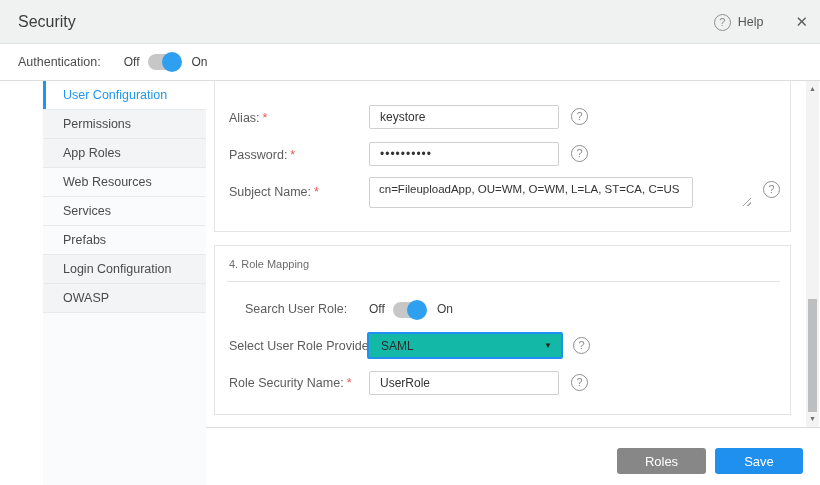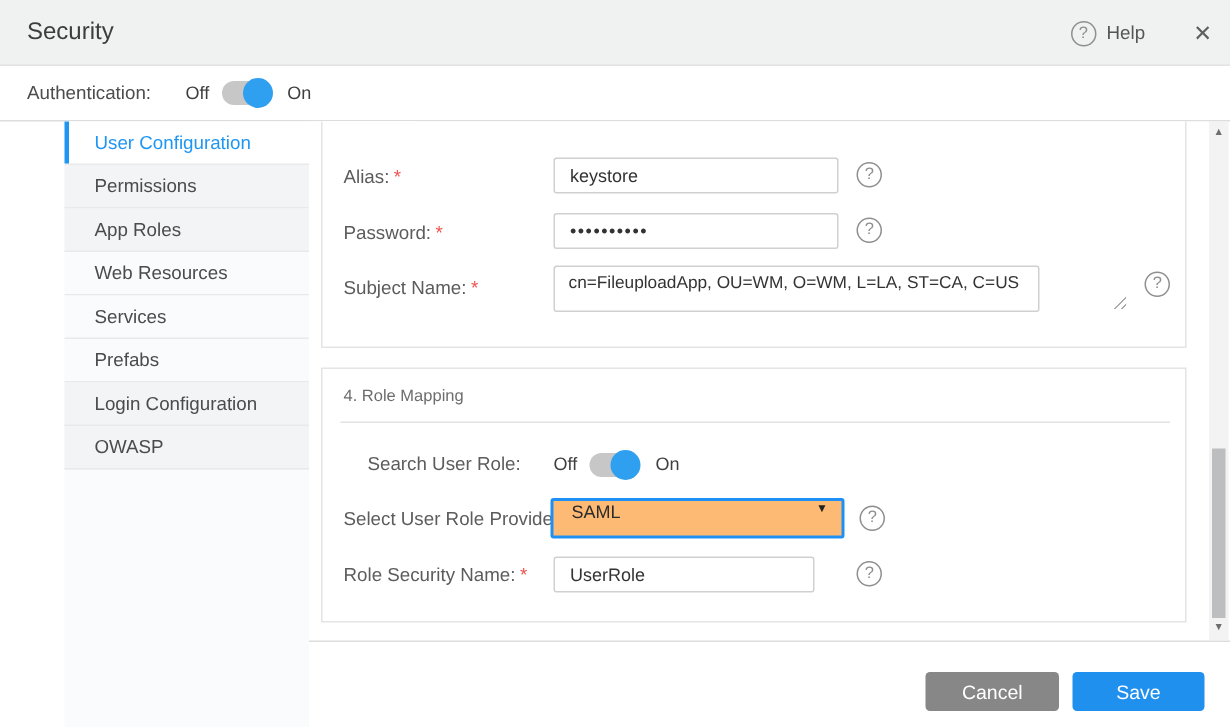--- a/index.html
+++ b/index.html
@@ -54,21 +54,21 @@
   .tarea { position:absolute; border:1px solid #cfd0d1; border-radius:2px; background:#fff;
     font-family:"Liberation Sans",sans-serif; font-size:11.5px; color:#333;
     padding:4px 9px; resize:none; outline:none; overflow:hidden; line-height:14px; }
   .resize-handle { position:absolute; width:9px; height:9px;
     background:repeating-linear-gradient(-45deg, transparent, transparent 2px, #a9a9a9 2px, #a9a9a9 3px);
     clip-path:polygon(100% 0, 100% 100%, 0 100%); }
   .help-dot { position:absolute; }
   .sec-title { position:absolute; font-size:11px; color:#6d6d6d; line-height:16px; }
   .sec-divider { position:absolute; height:1px; background:#e2e2e2; }
   .selectbox { position:absolute; height:27px; border:2px solid #1e90f5; border-radius:2px;
-    background:#fdba74; display:flex; font-size:12px; color:#2b2b2b;
+    background:#14b8a6; display:flex; align-items:center; font-size:12px; color:#2b2b2b;
     padding:0 9px 0 12px; cursor:default; }
   .selectbox .sel-caret { margin-left:auto; font-size:8px; color:#222; }
   
   .vscroll { position:absolute; left:806px; top:81px; width:13px; height:346px;
     background:#f3f3f3; }
   .scroll-arrow { position:absolute; left:0; width:13px; height:12px; font-size:7px;
     color:#6e6e6e; text-align:center; line-height:12px; }
   .scroll-arrow.up { top:2px; }
   .scroll-arrow.down { bottom:2px; }
   .scroll-thumb { position:absolute; left:2px; top:218px; width:9px; height:113px;
@@ -170,31 +170,31 @@
     <div class="flabel" style="left:23px; top:257px;">Select User Role Provider:</div>
     <div class="selectbox" style="left:161px; top:251px; width:196px;">
       <span>SAML</span>
       <span class="sel-caret">▼</span>
     </div>
     <span class="qicon help-dot" style="left:367px; top:256px;">?</span>
 
     <div class="flabel" style="left:23px; top:294px;">
       <span>Role Security Name:</span><span class="req">*</span>
     </div>
-    <input class="tinput" style="left: 163px; top: 290px; width: 174px;" type="text" value="UserRole">
+    <input class="tinput" style="left: 163px; top: 290px; width: 190px;" type="text" value="UserRole">
     <span class="qicon help-dot" style="left:365px; top:293px;">?</span>
 
   </div>
 
   <div class="vscroll">
     <div class="scroll-arrow up">▲</div>
     <div class="scroll-thumb"></div>
     <div class="scroll-arrow down">▼</div>
   </div>
 
   <div class="footer">
     <div class="footer-buttons">
-      <button class="btn btn-cancel">Cancel</button>
+      <button class="btn btn-cancel">Roles</button>
       <button class="btn btn-save">Save</button>
     </div>
   </div>
 
 </div>
 
 </body></html>

